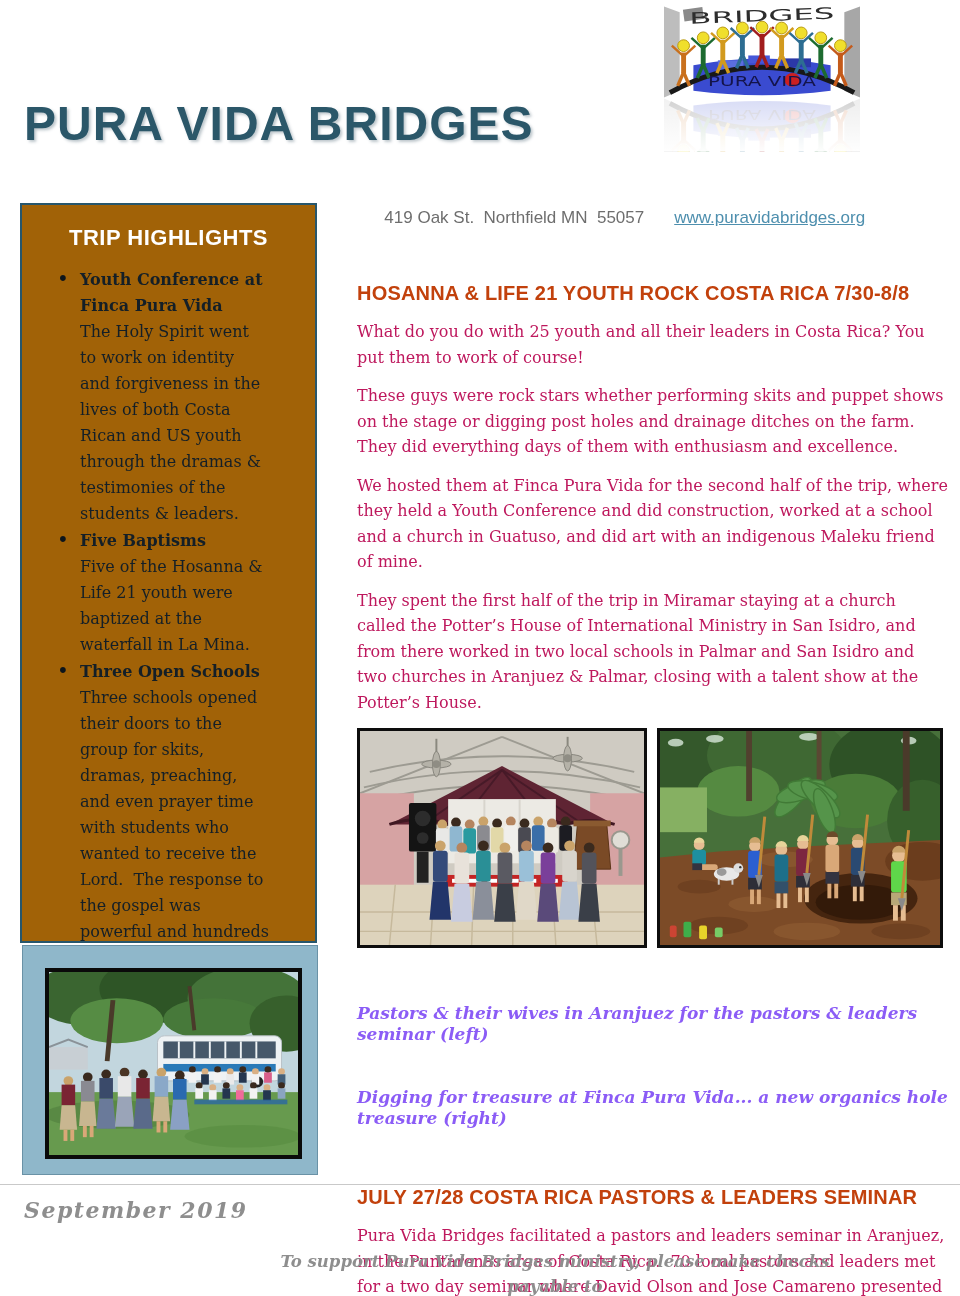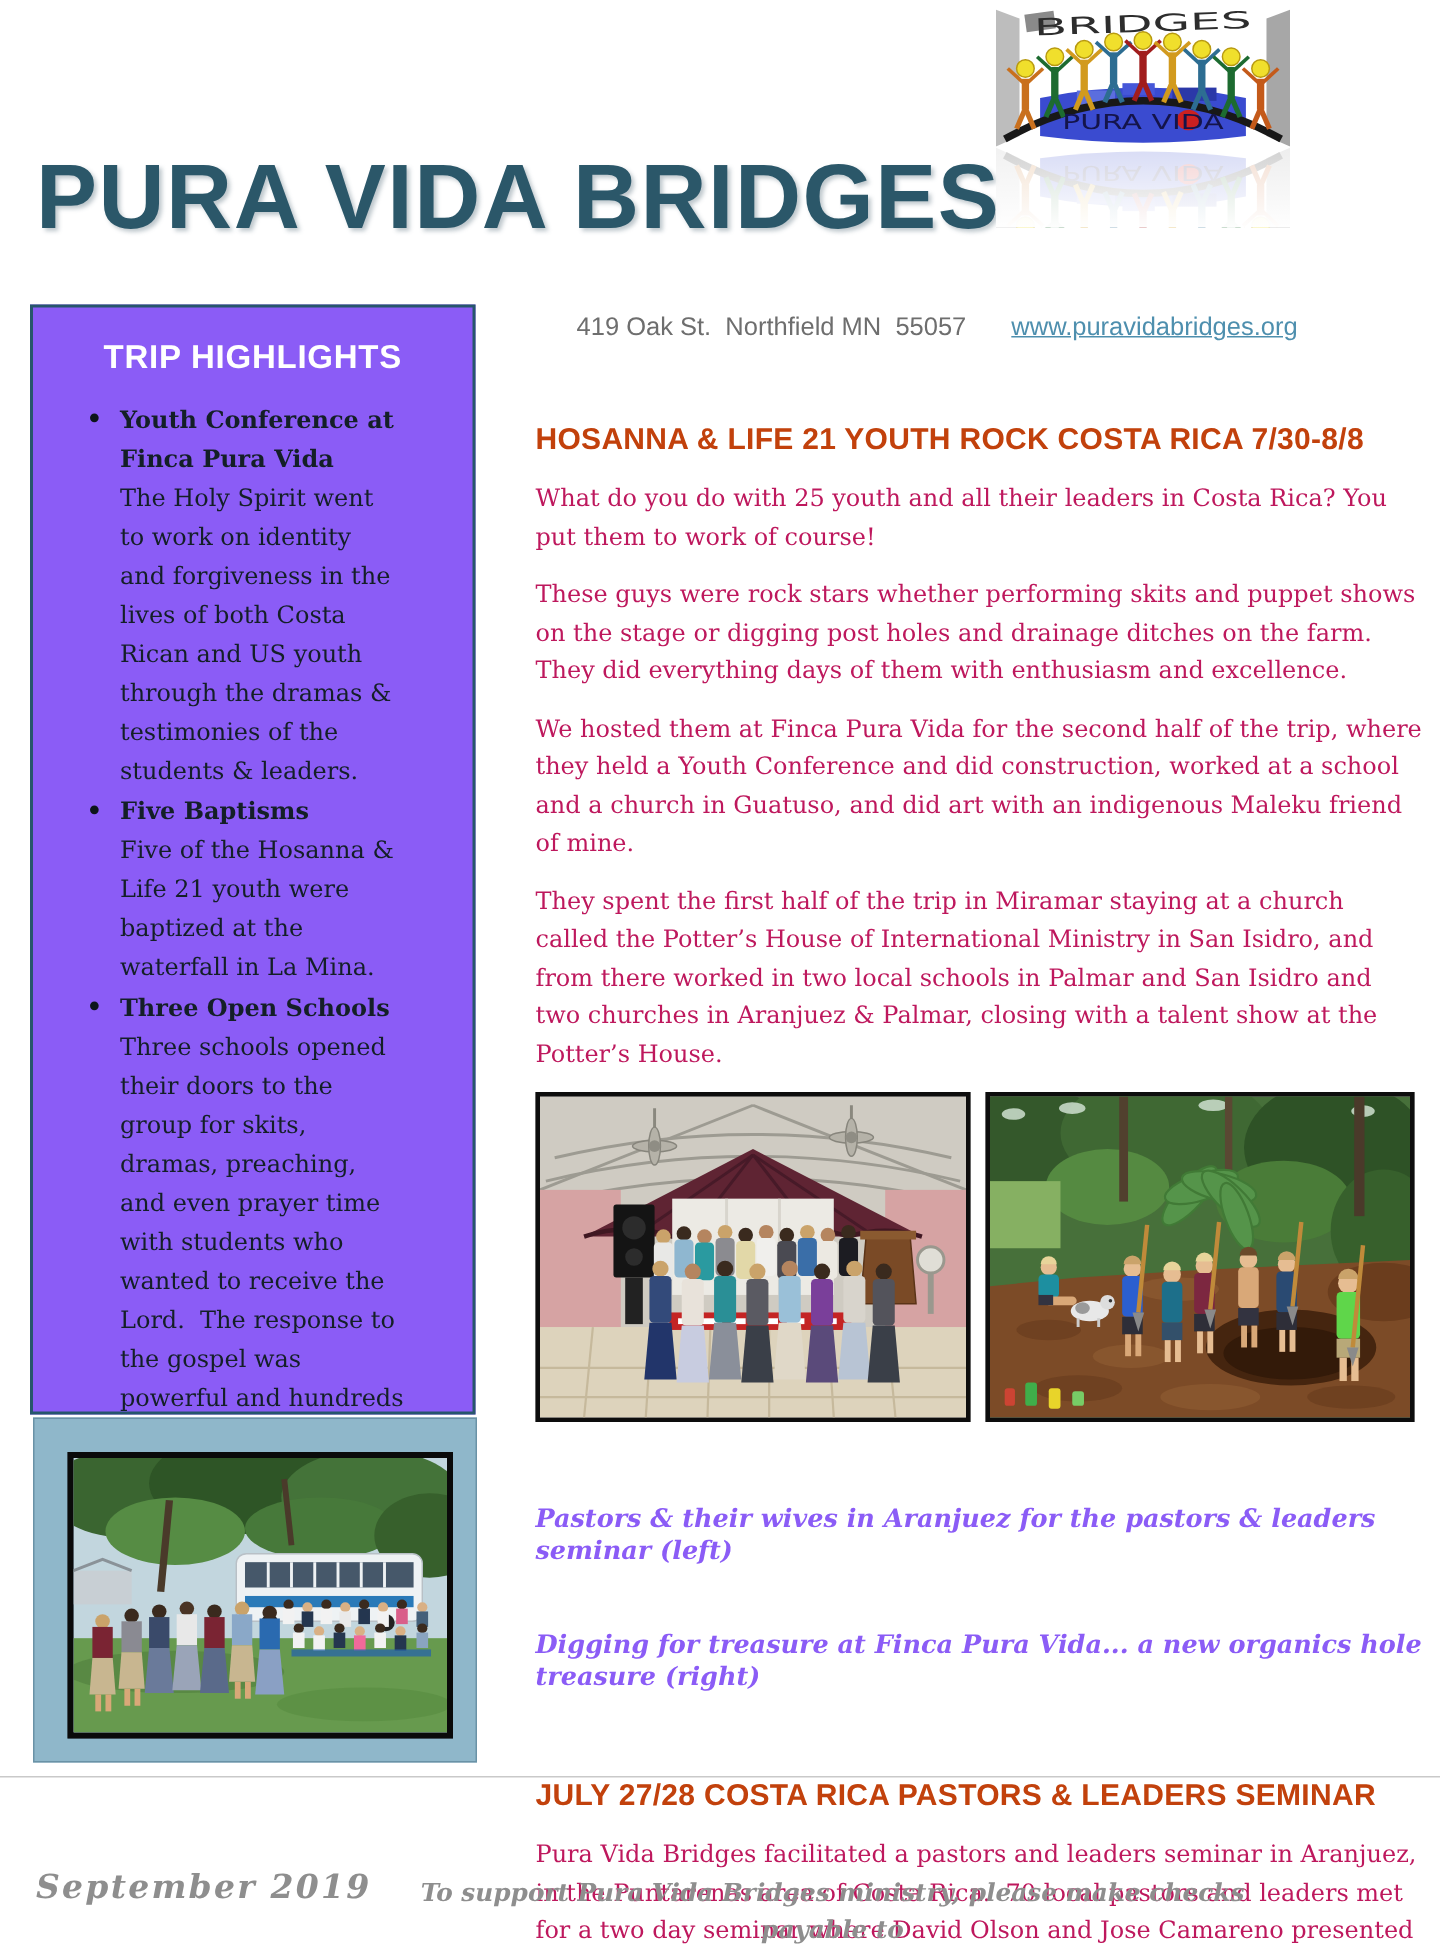--- a/index.html
+++ b/index.html
@@ -1,34 +1,34 @@
 <!DOCTYPE html>
 <html><head>
 <meta charset="utf-8">
 <style>
   html,body{margin:0;padding:0;background:#fff;}
   #page{position:relative;width:960px;height:1296px;background:#ffffff;overflow:hidden;
         font-family:"DejaVu Serif",serif;}
 
   
   .page-title{position:absolute;left:24px;top:96px;
-    font-family:"Liberation Sans",sans-serif;font-weight:700;font-size:61px;
+    font-family:"Liberation Sans",sans-serif;font-weight:700;font-size:48px;
     color:#2b5769;letter-spacing:1px;text-shadow:2px 2px 3px rgba(110,130,142,.45);}
   .logo-box{position:absolute;left:664px;top:4px;width:196px;height:148px;}
 
   .contact{position:absolute;left:356px;top:183px;width:560px;
     font-family:"Liberation Sans",sans-serif;font-size:17px;color:#6e6e6e;}
   .contact .line{white-space:pre-wrap;line-height:23px;}
   .contact a{color:#4e8fae;text-decoration:underline;cursor:pointer;}
   .contact .website{margin-left:30px;}
   .contact .line2{margin-left:36px;}
 
   
   .sidebar{position:absolute;left:20px;top:203px;width:297px;height:740px;
-    background:#8b5cf6;border:2px solid #27566c;box-sizing:border-box;}
+    background:#a16207;border:2px solid #27566c;box-sizing:border-box;}
   .sidebar-heading{text-align:center;color:#ffffff;margin:20px 0 16px;
     font-family:"Liberation Sans",sans-serif;font-weight:700;font-size:22px;letter-spacing:.5px;}
   .hl-list{margin:0;padding:0 46px 0 58px;list-style:none;}
   .hl-list li{position:relative;color:#141f27;font-size:16px;line-height:26px;margin:0 0 1px;}
   .hl-list li::before{content:"\2022";position:absolute;left:-23px;top:-1px;font-size:20px;color:#0d151b;}
   .hl-title{font-weight:700;display:block;white-space:pre-wrap;}
   .hl-body{display:block;white-space:pre-wrap;}
 
   .sidebar-photo-panel{position:absolute;left:22px;top:945px;width:296px;height:230px;
     background:#8fb7ca;border:1px solid #6a92a6;box-sizing:border-box;}
@@ -46,21 +46,21 @@
   .photo-frame svg{display:block;}
   .caption{font-style:italic;font-weight:700;font-size:17px;line-height:21px;
     color:#8b5cf6;margin:1px 0 15px;white-space:pre-wrap;}
   .caption span{display:block;}
   .heading2{margin-top:4px;}
 
   
   .footer-divider{position:absolute;left:0;top:1184px;width:960px;border-top:1px solid #c9c9c9;}
   .footer-date{position:absolute;left:24px;top:1197px;color:#8e8e8e;
     font-family:"DejaVu Serif",serif;font-style:italic;font-weight:700;
-    font-size:22px;letter-spacing:1.5px;margin-top:48px;}
+    font-size:22px;letter-spacing:1.5px;}
   .footer-support{position:absolute;left:255px;top:1199px;width:600px;text-align:center;
     color:#8e8e8e;font-style:italic;font-weight:700;font-size:16.5px;line-height:25px;
     white-space:pre-wrap;}
   .footer-support span{display:block;}
 </style>
 </head>
 <body>
 
 <div id="page">
 

